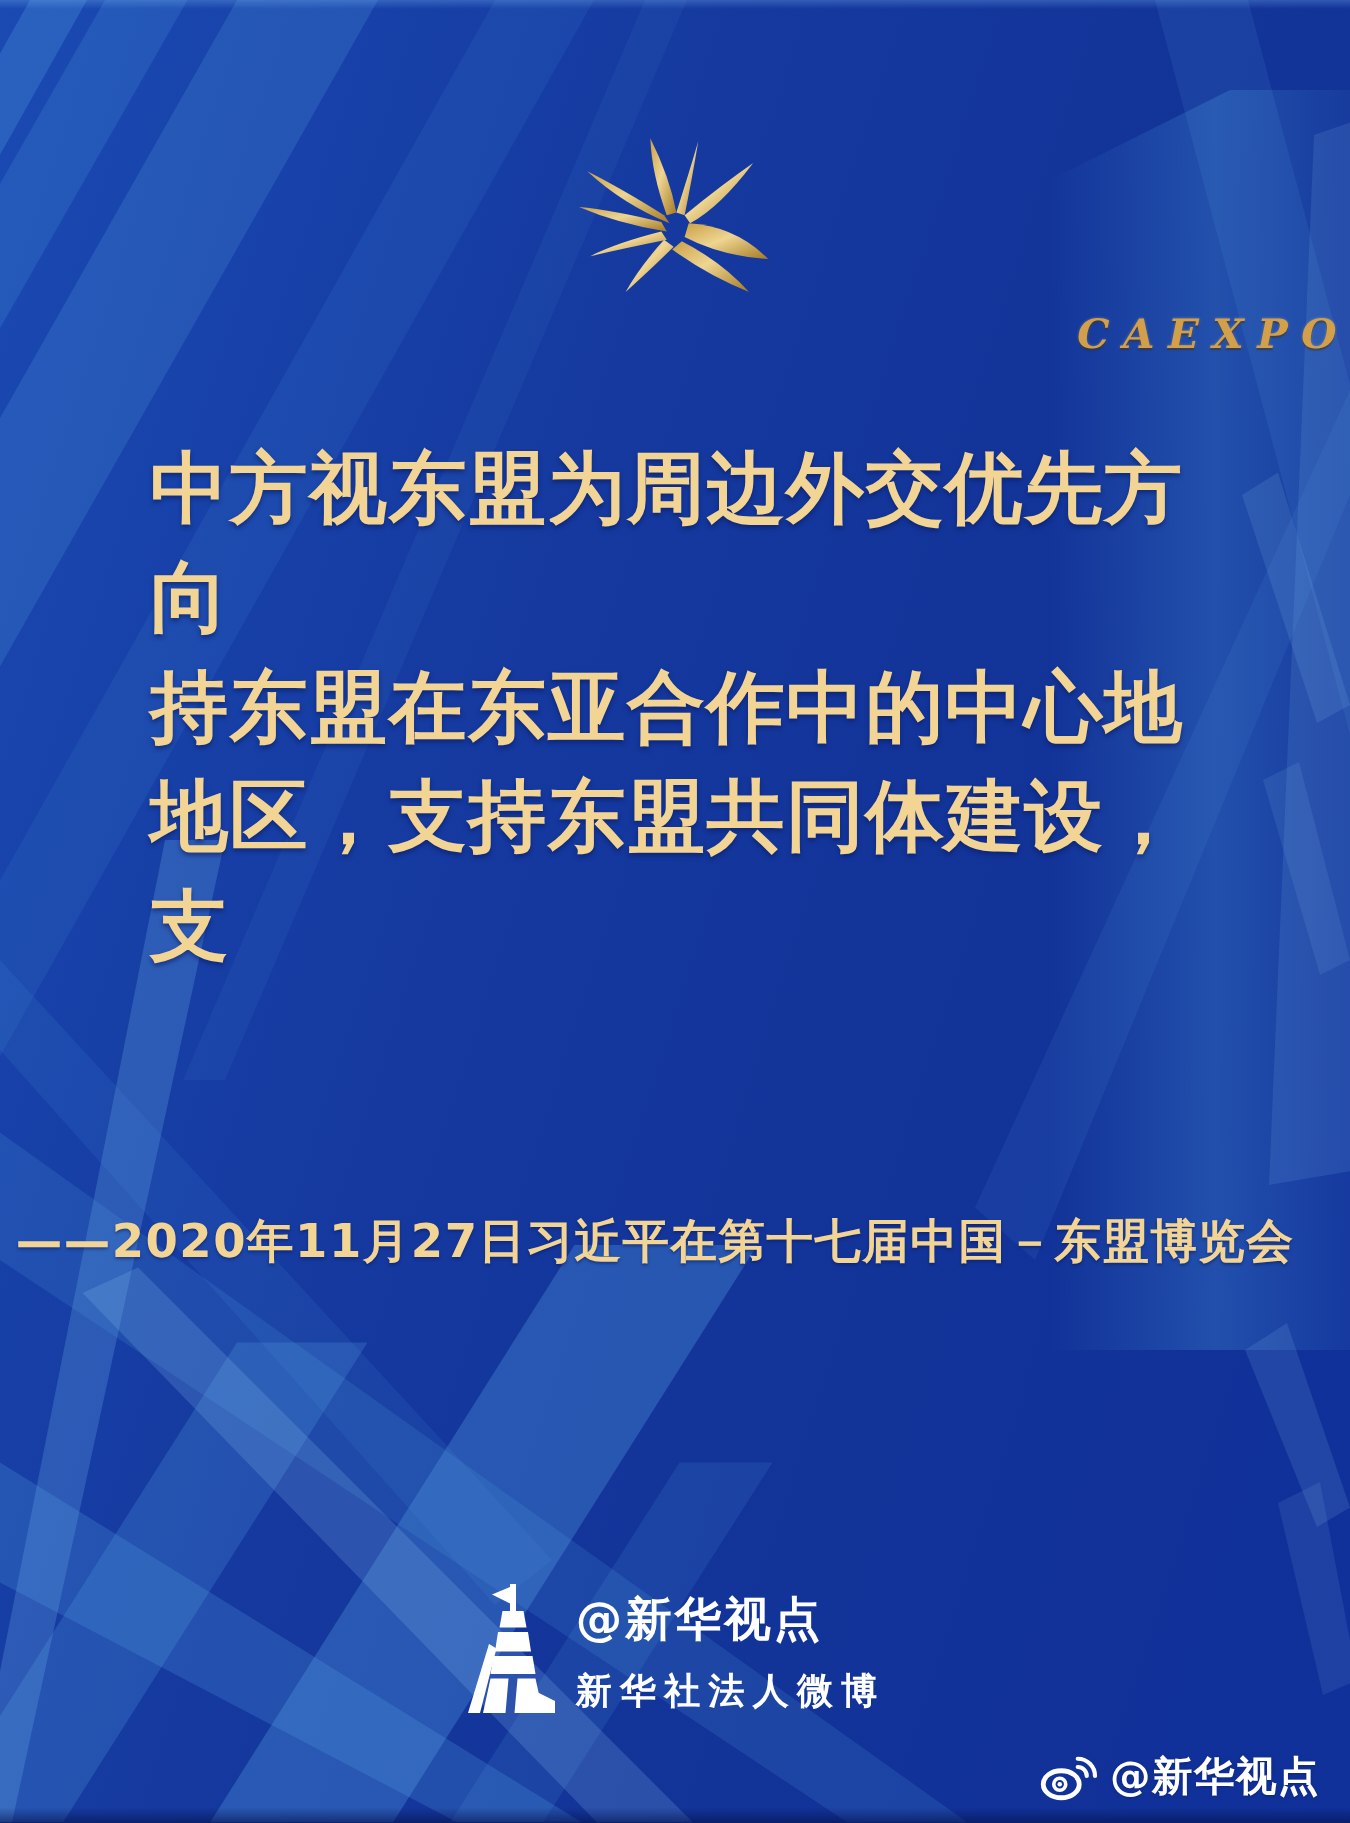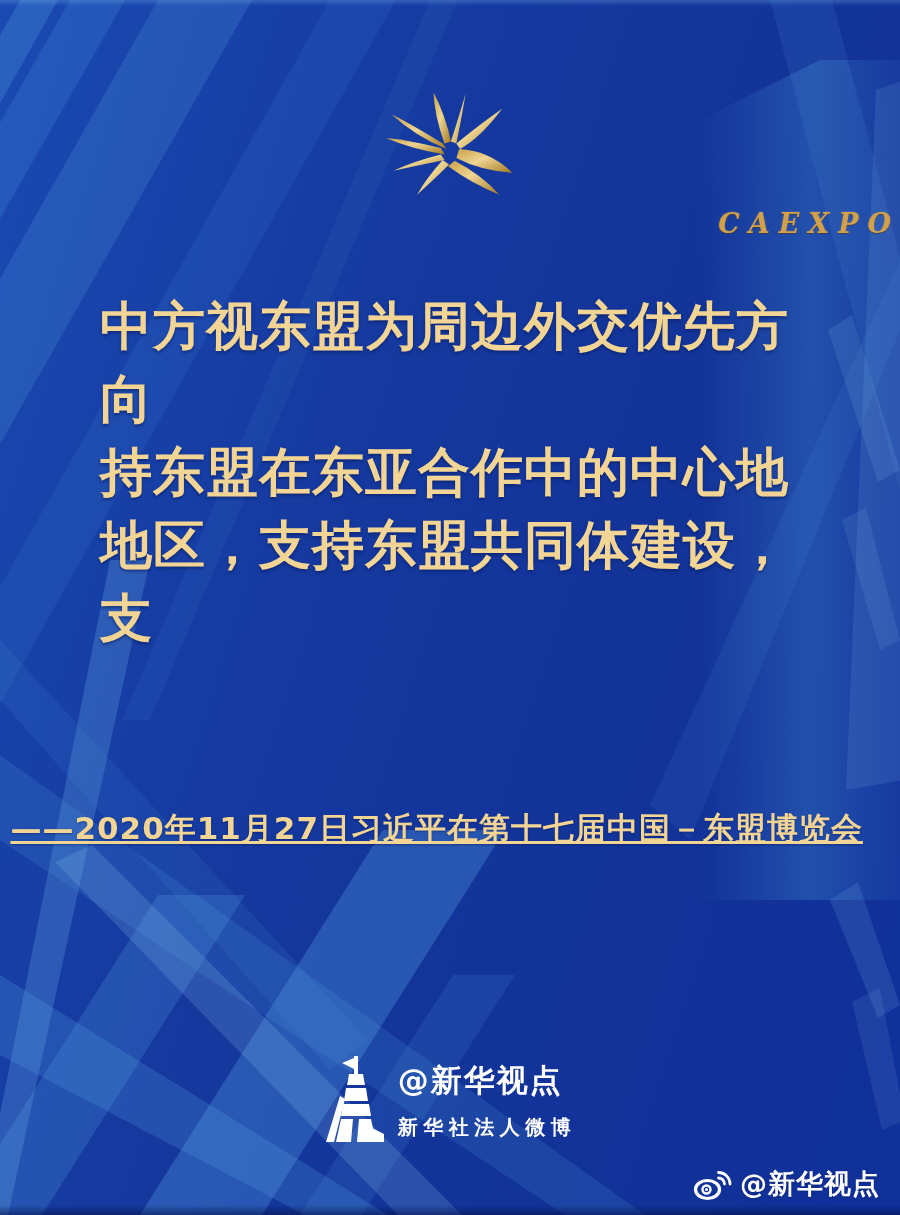--- a/index.html
+++ b/index.html
@@ -71,21 +71,20 @@
     right: 37px;
     top: 806px;
     text-align: right;
     font-family: "DejaVu Sans", sans-serif;
     font-weight: bold;
     font-size: 31px;
     line-height: 45px;
     letter-spacing: 1px;
     color: #f2d494;
     text-shadow: 0 1px 2px rgba(10,25,90,0.5);
-    text-decoration: underline;
   }
 
   
   .footer-brand {
     position: absolute;
     left: 0; right: 0;
     top: 1056px;
     display: flex;
     justify-content: center;
     align-items: center;
@@ -94,21 +93,21 @@
   }
   .footer-texts { display: flex; flex-direction: column; align-items: flex-start; }
   .footer-handle {
     font-size: 31px;
     font-weight: bold;
     letter-spacing: 2px;
     line-height: 38px;
   }
   .footer-subtitle {
     margin-top: 17px;
-    font-size: 20px;
+    font-size: 24px;
     font-weight: bold;
     letter-spacing: 5.5px;
     line-height: 22px;
   }
 
   
   .watermark {
     position: absolute;
     right: 20px;
     bottom: 13px;

